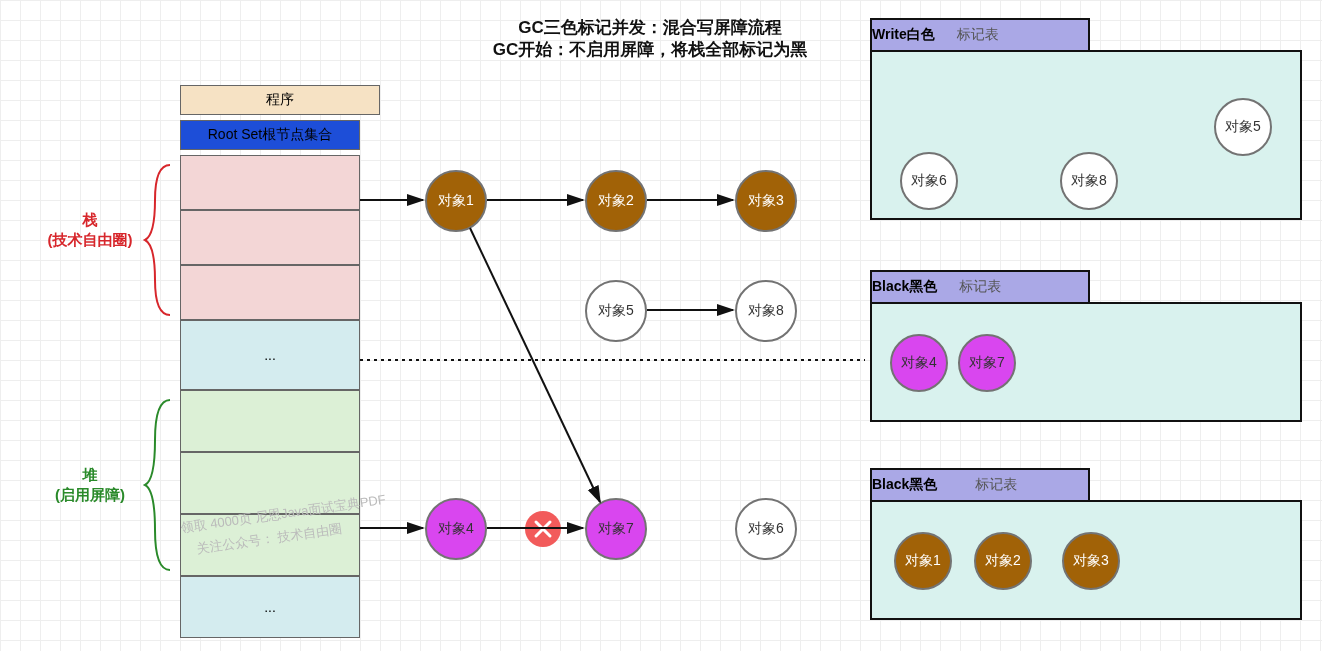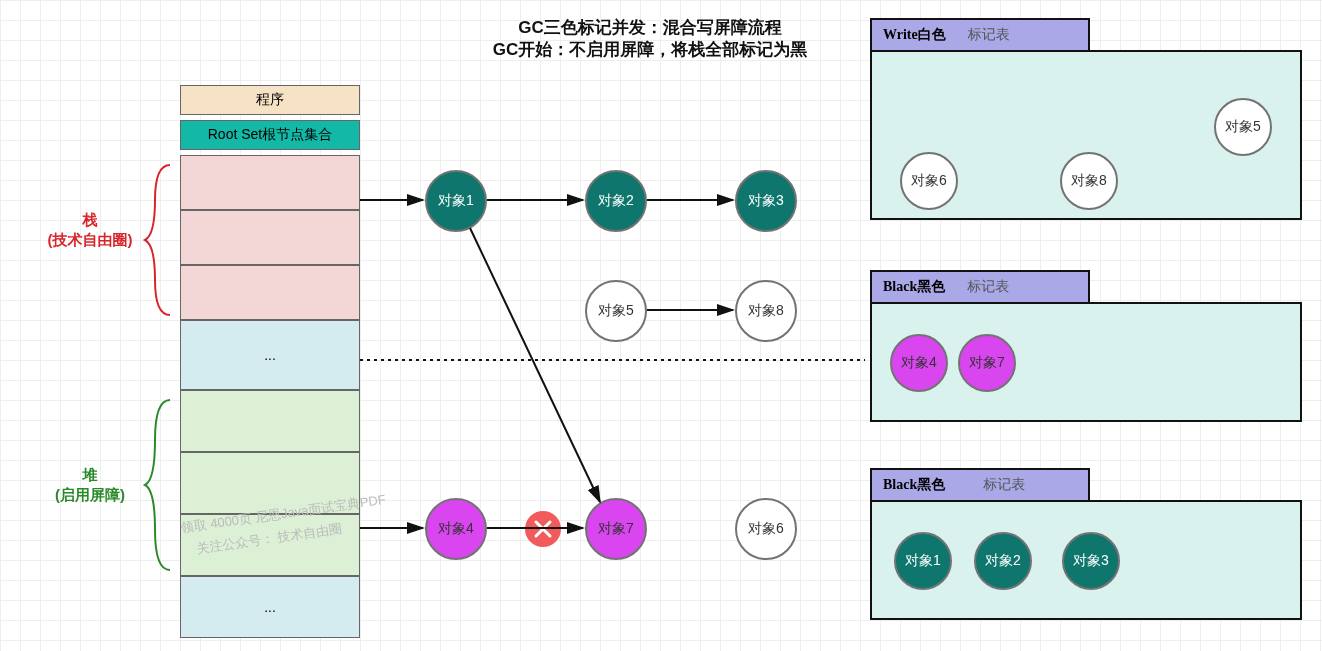--- a/index.html
+++ b/index.html
@@ -15,25 +15,25 @@
     background-size: 20px 20px;
     overflow: hidden;
   }
   .title { position:absolute; font-weight:700; font-size:17px; color:#111; text-align:center; width:440px; }
   .brace { position:absolute; }
   .sidelabel { position:absolute; font-weight:700; font-size:15px; text-align:center; line-height:1.3; }
   .red { color:#d7262b; }
   .green { color:#2a8a2a; }
   .cell { position:absolute; border:1px solid #666; text-align:center; font-size:14px; display:flex; align-items:center; justify-content:center; }
   .circle { position:absolute; border-radius:50%; border:2px solid #737373; display:flex; align-items:center; justify-content:center; font-size:14px; }
-  .black { background:#0f766e; color:#fff; }
+  .black { background:#a16207; color:#fff; }
   .white { background:#fff; color:#333; }
   .gray  { background:#d946ef; color:#333; }
   .tablebox { position:absolute; border:2px solid #111; background:#d9f2ee; }
-  .tablehead { position:absolute; border:2px solid #111; background:#aaa8e6; height:34px; display:flex; align-items:center; padding-left:11px; font-size:14px;font-family:Liberation Serif, serif; }
+  .tablehead { position:absolute; border:2px solid #111; background:#aaa8e6; height:34px; display:flex; align-items:center; padding-left:0; font-size:14px; }
   .tablehead b { color:#000; font-weight:700; margin-right:22px; }
   .tablehead span { color:#555; }
   .xcirc { position:absolute; width:36px; height:36px; border-radius:50%; background:#f25b5b; display:flex; align-items:center; justify-content:center; }
   .wm { position:absolute; color:#bbb; font-size:13px; transform:rotate(-8deg); }
   svg.arrows { position:absolute; top:0; left:0; width:1322px; height:651px; pointer-events:none; }
 </style>
 </head>
 <body>
 
 <div class="title" style="left:430px; top:16px;">GC三色标记并发：混合写屏障流程</div>
@@ -48,22 +48,22 @@
 </svg>
 
 <div class="sidelabel green" style="left:30px; top:465px; width:120px;">
   <span>堆</span><br>
   <span>(启用屏障)</span>
 </div>
 <svg class="brace" style="left:140px; top:395px;" width="40" height="180">
   <path d="M30 5 Q15 5 15 45 Q15 85 5 90 Q15 95 15 135 Q15 175 30 175" fill="none" stroke="#2a8a2a" stroke-width="2"></path>
 </svg>
 
-<div class="cell" style="left:180px; top:85px; width:180px; height:30px; background:#f6e2c4;">程序</div>
-<div class="cell" style="left:180px; top:120px; width:180px; height:30px; background:#14b8a6;">Root Set根节点集合</div>
+<div class="cell" style="left:180px; top:85px; width:200px; height:30px; background:#f6e2c4;">程序</div>
+<div class="cell" style="left:180px; top:120px; width:180px; height:30px; background:#1d4ed8;">Root Set根节点集合</div>
 <div class="cell" style="left:180px; top:155px; width:180px; height:55px; background:#f3d6d6;"></div>
 <div class="cell" style="left:180px; top:210px; width:180px; height:55px; background:#f3d6d6;"></div>
 <div class="cell" style="left:180px; top:265px; width:180px; height:55px; background:#f3d6d6;"></div>
 <div class="cell" style="left:180px; top:320px; width:180px; height:70px; background:#d4ecef;">...</div>
 <div class="cell" style="left:180px; top:390px; width:180px; height:62px; background:#dcf0d6;"></div>
 <div class="cell" style="left:180px; top:452px; width:180px; height:62px; background:#dcf0d6;"></div>
 <div class="cell" style="left:180px; top:514px; width:180px; height:62px; background:#dcf0d6;"></div>
 <div class="cell" style="left:180px; top:576px; width:180px; height:62px; background:#d4ecef;">...</div>
 
 <div class="circle black" style="left:425px; top:170px; width:62px; height:62px;">对象1</div>

